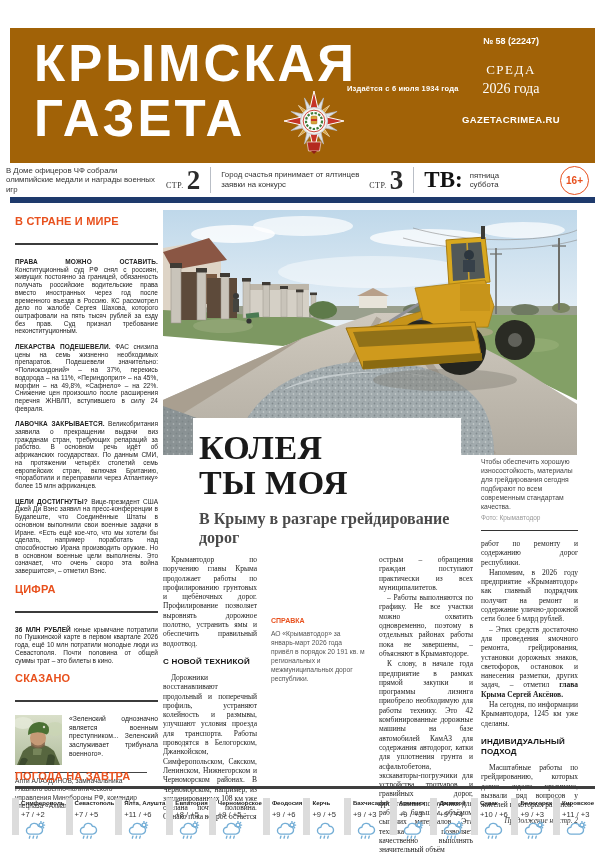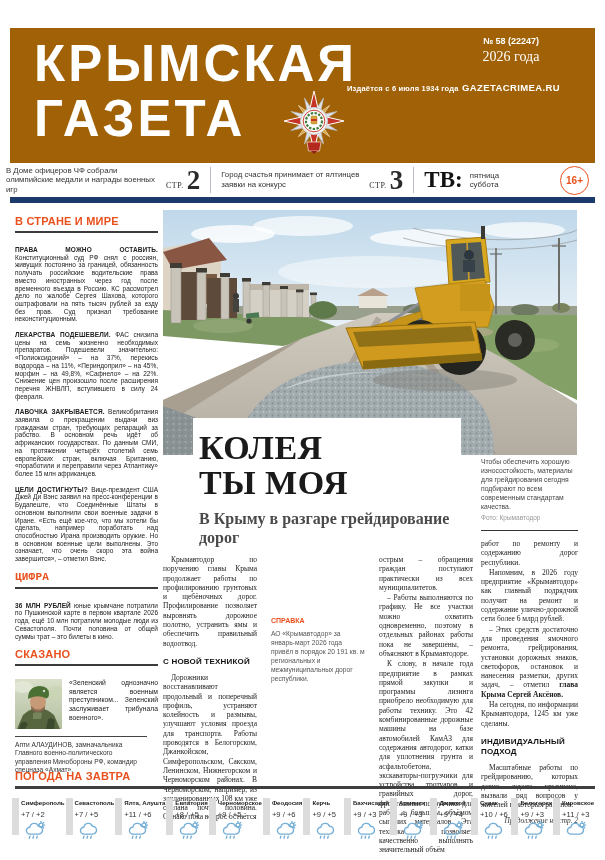--- a/index.html
+++ b/index.html
@@ -25,28 +25,28 @@
   .page-ref { display:flex; align-items:flex-end; margin-left:8px; }
   .page-ref .lbl { font-family:"Liberation Serif", serif; font-size:8px; letter-spacing:.5px; padding-bottom:3px; }
   .page-ref .num { font-family:"Liberation Serif", serif; font-size:27px; line-height:25px; font-weight:600; margin-left:3px; }
   .vline { width:1px; height:26px; background:#b9bec6; margin:0 10px; }
   .tv-label { font-family:"Liberation Serif", serif; font-size:23px; font-weight:bold; color:#111; }
   .tv-days { font-size:7.8px; line-height:9.5px; color:#333; margin-left:7px; }
   .age-badge { margin-left:auto; margin-right:2px; width:29px; height:29px; border:1.6px solid #e8511e; border-radius:50%; color:#e8511e; font-weight:bold; font-size:10px; display:flex; align-items:center; justify-content:center; }
   .navy-bar { position:absolute; left:10px; top:197px; width:585px; height:6px; background:#1e3a6c; }
 
   
-  .sec-head { color:#e8511e; font-weight:bold; font-size:11px; letter-spacing:.2px; border-bottom:2.5px solid #3b3b3b; padding-bottom:4px; }
+  .sec-head { color:#e8511e; font-weight:bold; font-size:11px; letter-spacing:.2px; border-bottom:2.5px solid #3b3b3b; padding-bottom:16px; }
 
   
   .sidebar { position:absolute; left:15px; top:215px; width:143px; }
   .sidebar .sec-head { margin-bottom:13px; }
   .news p { font-size:6.5px; line-height:7.7px; text-align:justify; margin-bottom:8px; color:#222; }
   .news b { letter-spacing:.1px; }
-  .digit-head { margin-top:5px; margin-bottom:9px;font-family:Liberation Mono, monospace; }
+  .digit-head { margin-top:5px; margin-bottom:9px; }
   .quote-head { margin-top:6px; margin-bottom:9px; }
   .quote-row { display:flex; }
   .quote-photo { width:47px; height:50px; flex:0 0 47px; }
   .quote-text { font-size:6.8px; line-height:8.6px; text-align:justify; padding-left:7px; color:#222; }
   .attrib { margin-top:7px; border-top:1px solid #444; padding-top:4px; font-size:6.6px; line-height:8.2px; color:#333; width:132px; }
 
   
   .article { position:absolute; left:163px; top:210px; width:432px; height:590px; }
   .photo { position:absolute; left:0; top:0; width:414px; height:245px; overflow:hidden; }
   .headline-box { position:absolute; left:30px; top:208px; width:268px; background:#fff; padding:12px 6px 8px 6px; }
@@ -114,20 +114,21 @@
       <circle cx="32" cy="31" r="13.5" fill="#f2f2ef" stroke="#c9cdd4" stroke-width="1"></circle>
       <circle cx="32" cy="31" r="10.8" fill="#ffffff" stroke="#c63327" stroke-width=".9"></circle>
       <circle cx="32" cy="31" r="8" fill="none" stroke="#3e7d3a" stroke-width="2.2" stroke-dasharray="2.4,1.4"></circle>
       <rect x="29" y="26" width="6" height="8" rx="1" fill="#d9a33c" stroke="#9a7210" stroke-width=".4"></rect>
       <rect x="29" y="29" width="6" height="2" fill="#c63327"></rect>
       <polygon points="25,52 39,52 37.5,61 26.5,61" fill="#b4281e" stroke="#fff" stroke-width=".6"></polygon>
       <polygon points="29,61 35,61 32,64" fill="#8f1f17"></polygon>
     </svg>
     <div class="mast-dates">
       <div class="mast-issue">№ 58 (22247)</div>
+      <div class="mast-weekday">СРЕДА</div>
       <div class="mast-year">2026 года</div>
       <div class="mast-site">GAZETACRIMEA.RU</div>
     </div>
   </div>
 
   <div class="teasers">
     <div class="teaser-text">В Доме офицеров ЧФ собрали олимпийские медали и награды военных игр</div>
     <div class="page-ref">
       <span class="lbl">СТР.</span>
       <span class="num">2</span>

